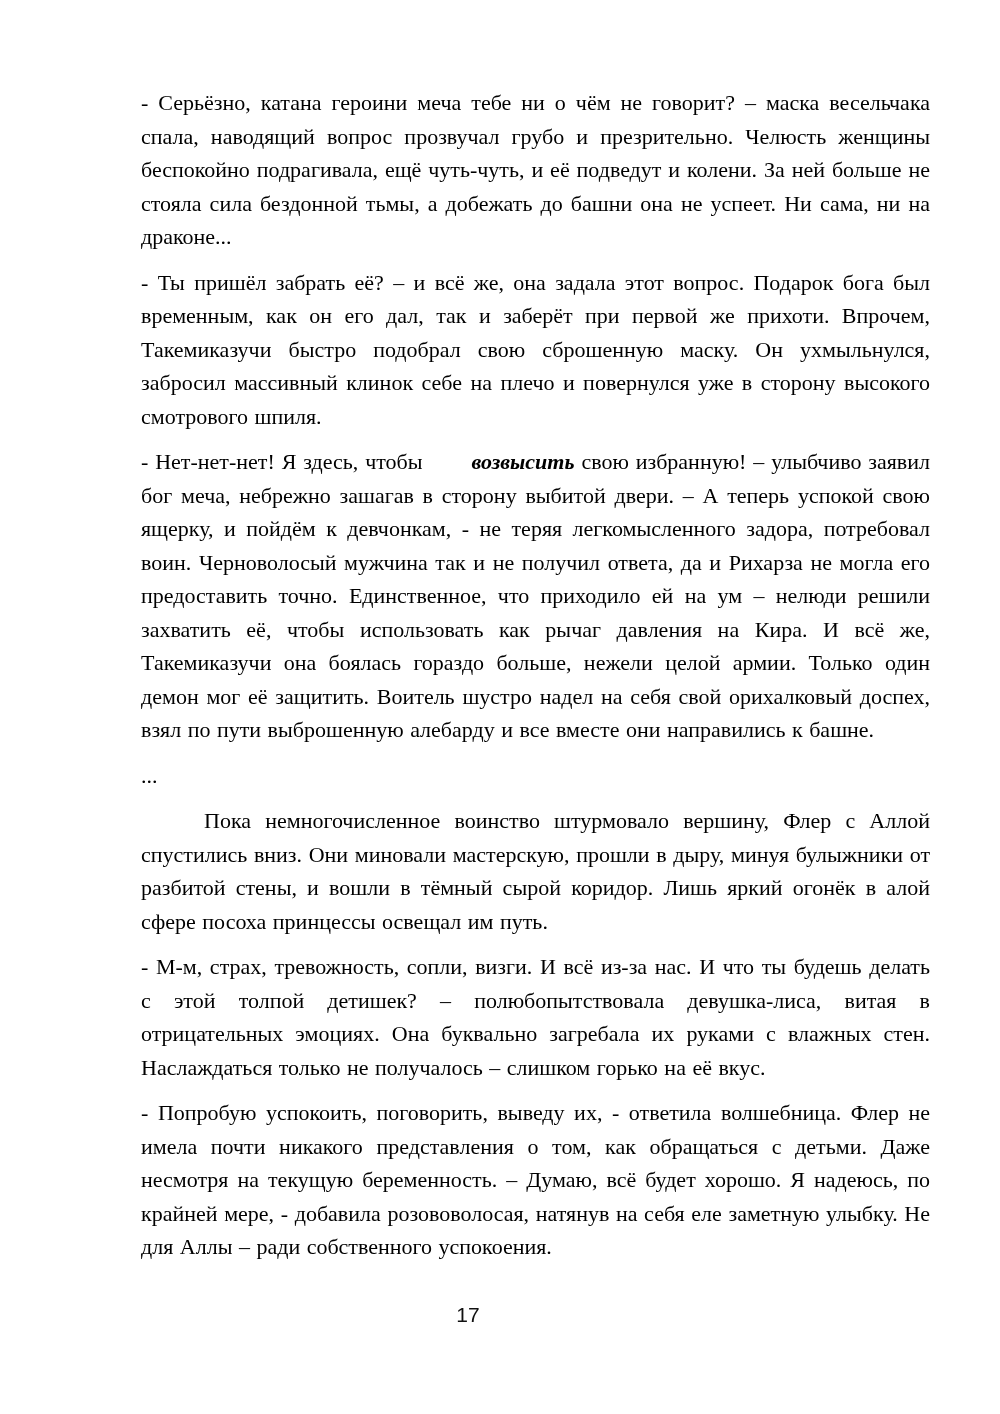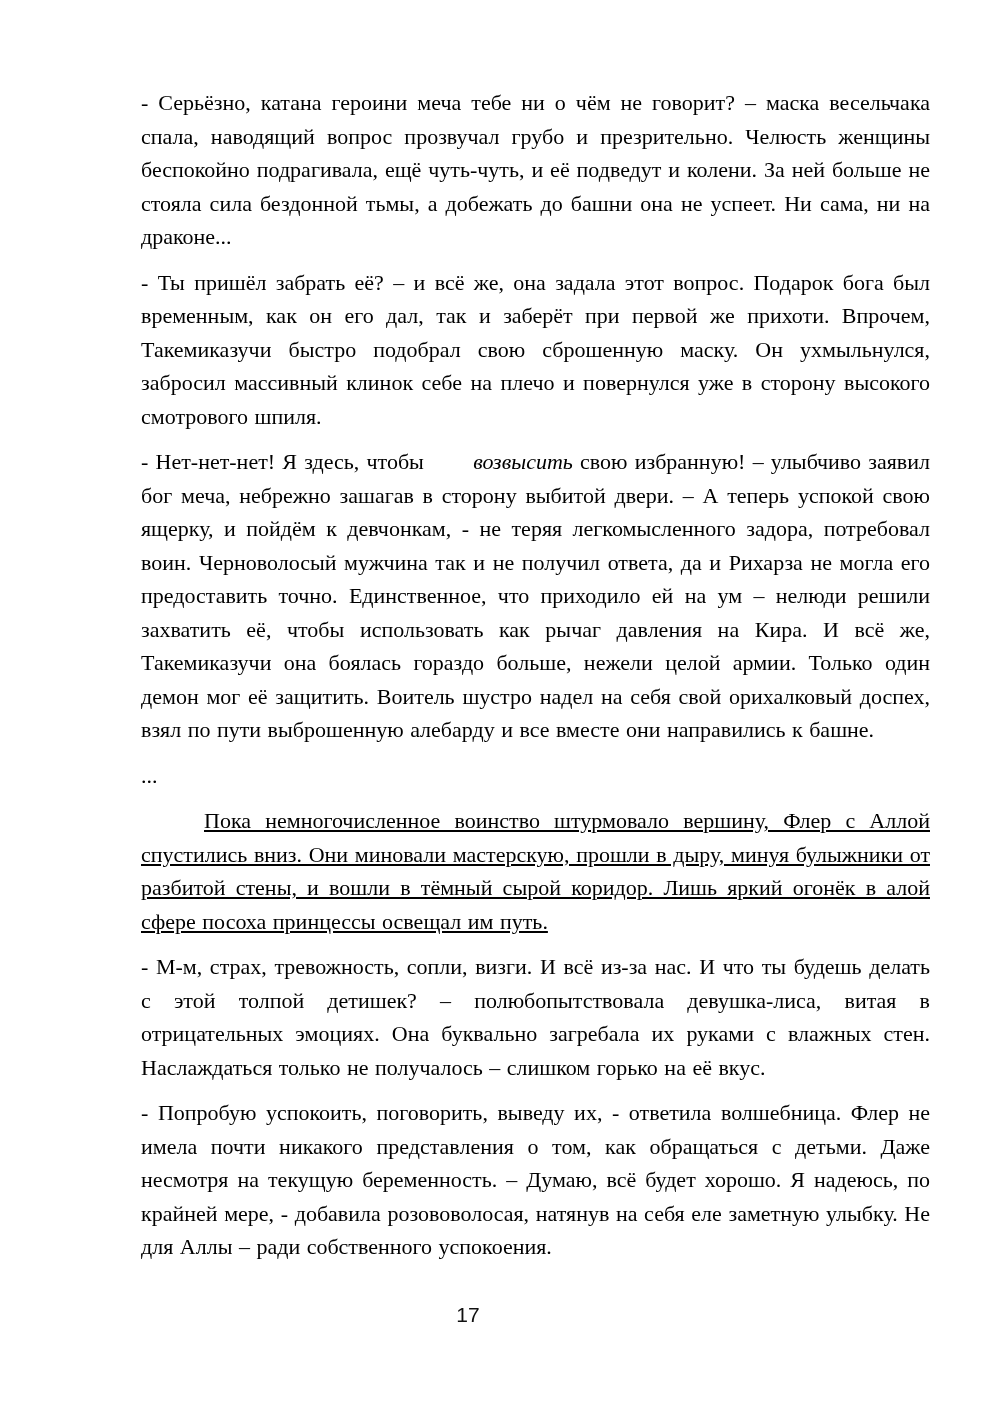--- a/index.html
+++ b/index.html
@@ -26,28 +26,27 @@
     padding: 0;
     font-family: "Liberation Serif", serif;
     font-size: 22px;
     line-height: 33.5px;
     color: #000000;
     text-align: justify;
     word-spacing: 1px;
   }
   p.para.indent {
     text-indent: 63px;
-    text-decoration: underline;
   }
   .seg-normal {
     font-weight: normal;
     font-style: normal;
   }
   .seg-bold-italic {
-    font-weight: normal;
+    font-weight: bold;
     font-style: italic;
     margin-left: 42px;
   }
   .page-number {
     position: absolute;
     top: 1303px;
     left: 0;
     width: 100%;
     text-align: center;
     font-family: "Liberation Sans", sans-serif;

